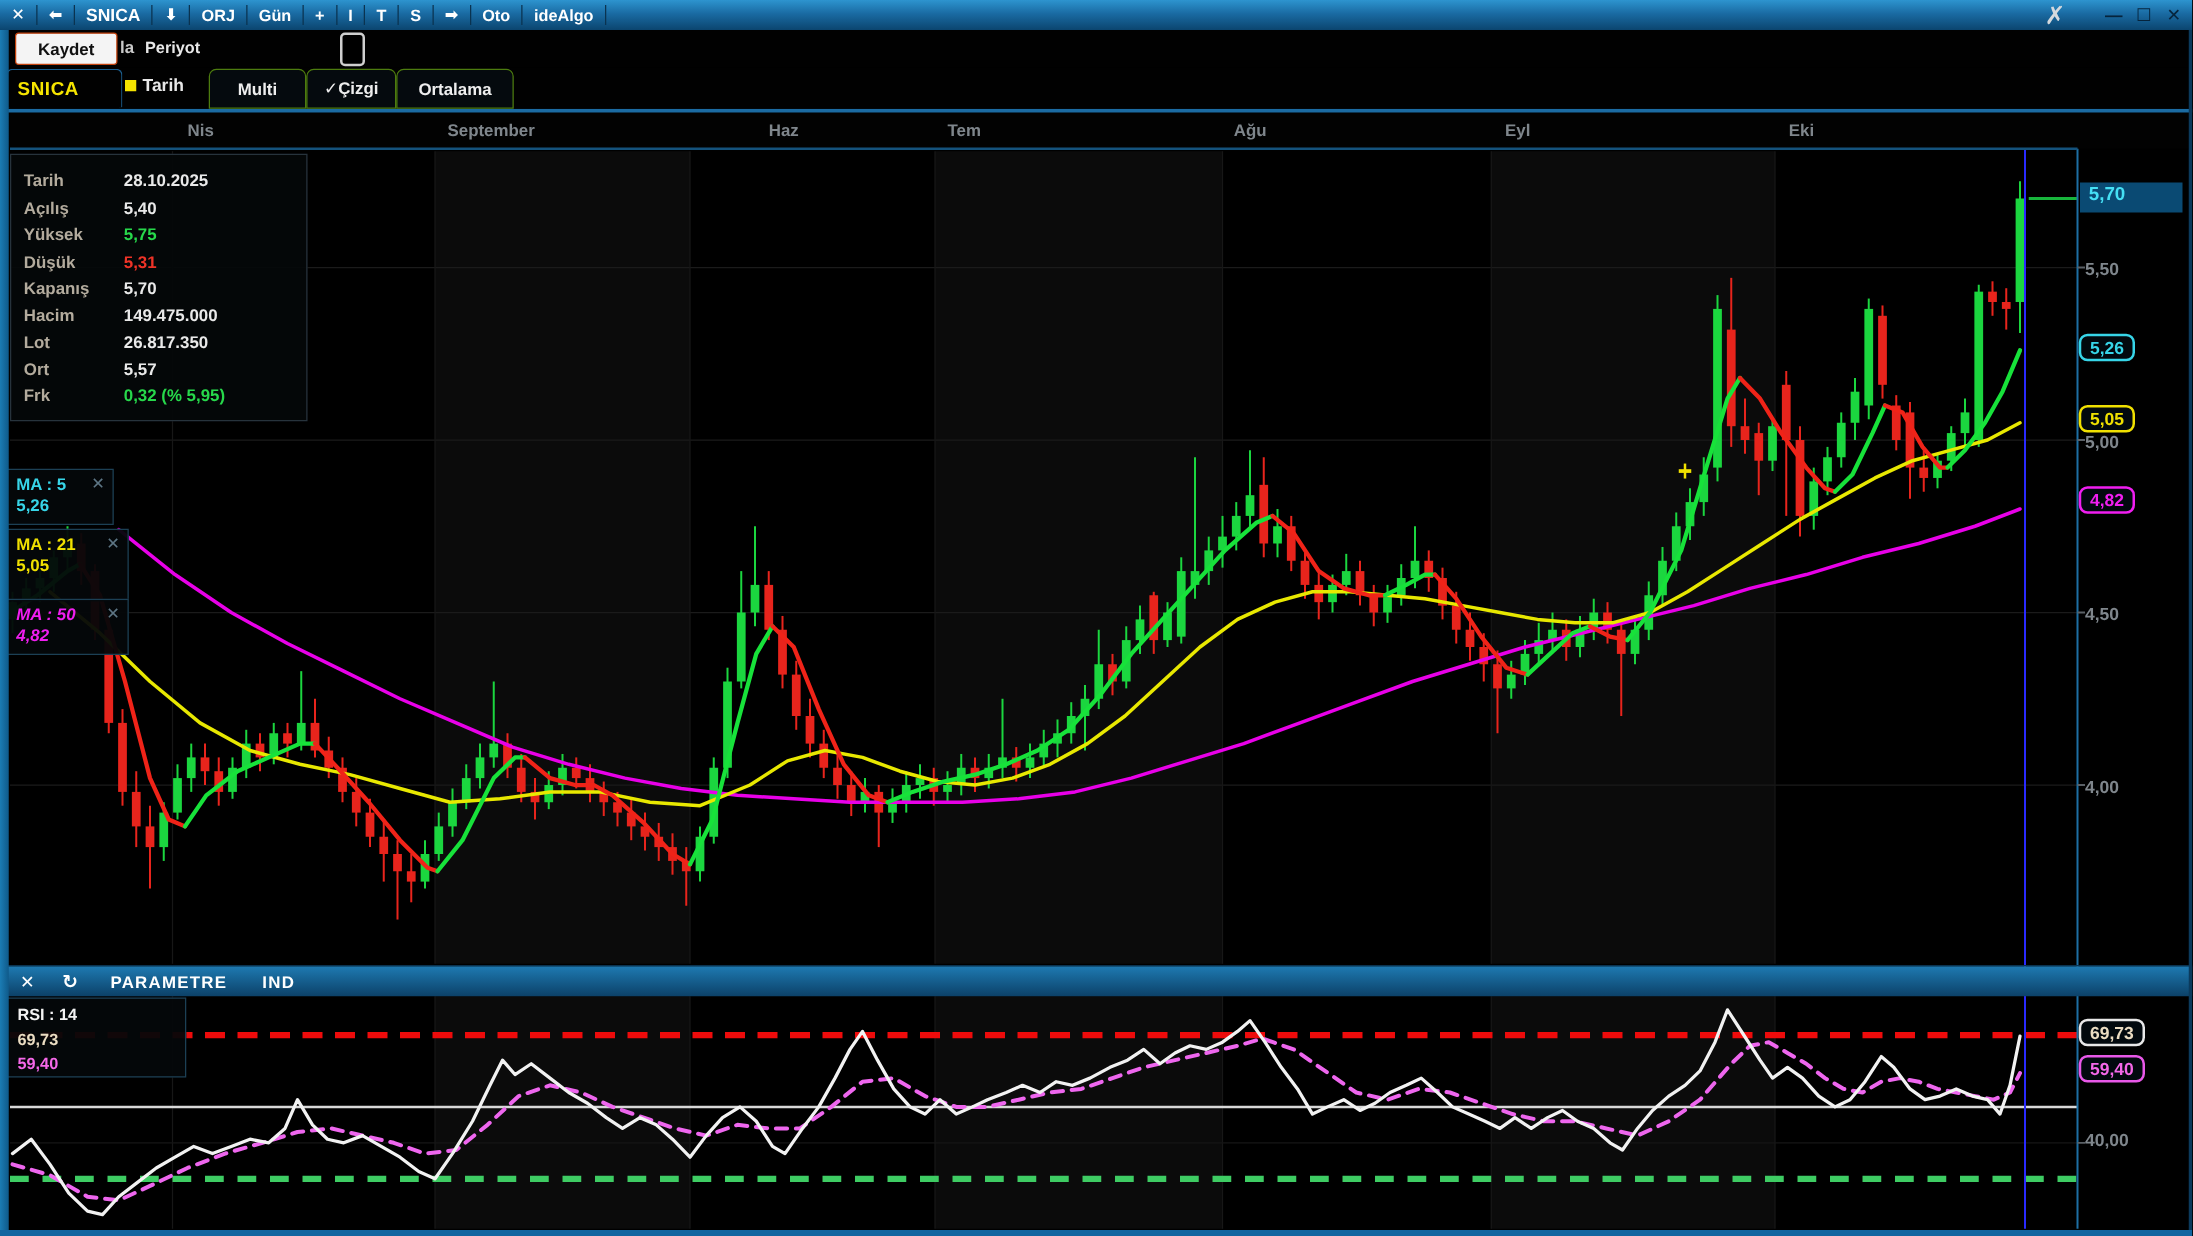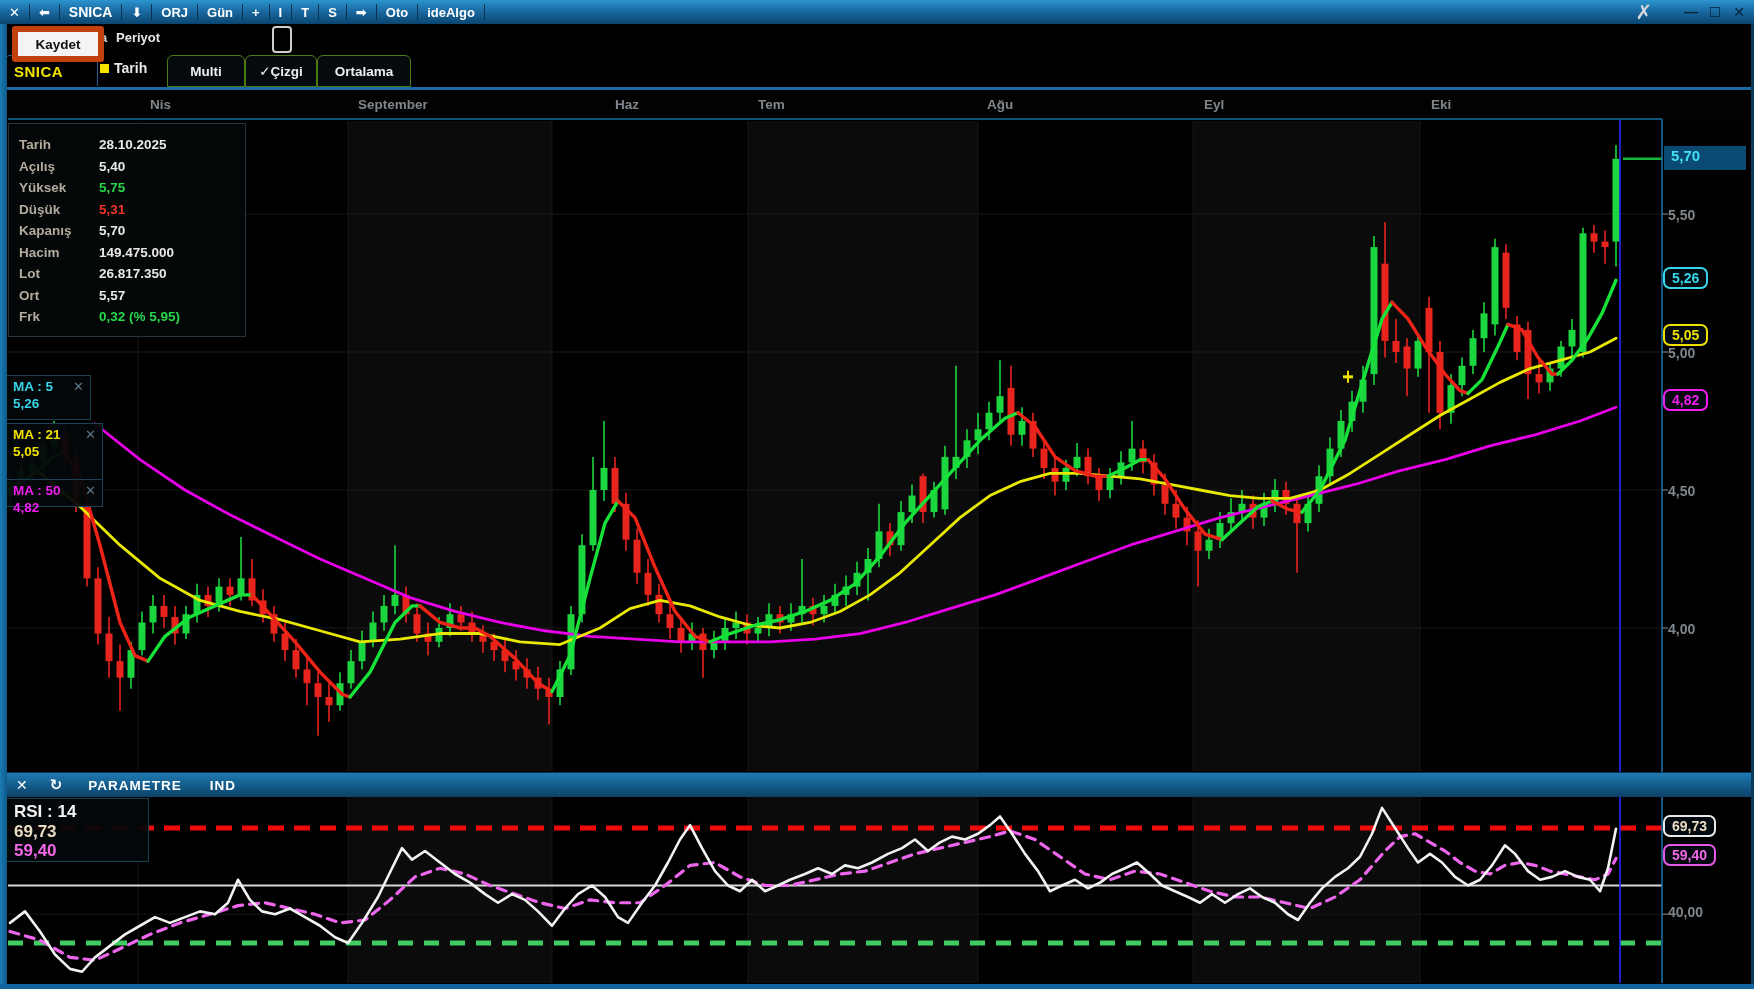--- a/index.html
+++ b/index.html
@@ -9,21 +9,21 @@
   
   #titlebar{left:0;top:0;width:1754px;height:24px;
     background:linear-gradient(#2d94cf,#1a6ba3 45%,#0b456f);display:flex;align-items:center;z-index:30;}
   .tb-item{color:#fff;font-size:13px;font-weight:bold;padding:0 9px;white-space:nowrap;}
   .tb-sep{width:1px;height:16px;background:#0a3350;}
   #cursor-glyph{left:1630px;top:0px;width:28px;height:24px;color:#d4d9dd;font-size:20px;font-weight:bold;z-index:31;text-align:center;}
   #win-controls{left:1682px;top:0;height:24px;display:flex;align-items:center;gap:6px;z-index:31;}
   .win-btn{color:#06243c;font-size:14px;font-weight:bold;width:18px;text-align:center;}
   
   #row2{left:0;top:24px;width:1754px;height:30px;background:#010101;z-index:25;}
-  #tooltip-kaydet{left:12px;top:26px;width:80px;height:24px;background:#f4f4f4;border:6px solid #c2410c;
+  #tooltip-kaydet{left:12px;top:26px;width:80px;height:24px;background:#f4f4f4;border:1px solid #c2410c;
      border-radius:3px;color:#111;font-size:13.5px;font-weight:bold;display:flex;align-items:center;justify-content:center;z-index:28;}
   #hidden-label{left:96px;top:30px;color:#c9c9c9;font-size:13.5px;font-weight:bold;z-index:26;}
   #periyot-label{left:116px;top:30px;color:#e8e8e8;font-size:13px;font-weight:bold;z-index:26;}
   #small-input{left:272px;top:26px;width:16px;height:23px;border:2px solid #cfcfcf;border-radius:4px;background:#000;z-index:26;}
   
   #row3{left:0;top:54px;width:1754px;height:33px;background:#010101;z-index:25;}
   #symbol-tab{left:5px;top:55px;width:83px;height:30px;border:1px solid #1c5f8f;border-bottom:none;
      border-radius:5px 5px 0 0;display:flex;align-items:center;padding-left:8px;z-index:26;}
   #symbol-tab span{color:#f5e400;font-size:15px;font-weight:bold;letter-spacing:.5px;}
   #renk-wrap{left:100px;top:60px;display:flex;align-items:center;gap:5px;z-index:26;}
@@ -51,36 +51,36 @@
   .c-green{color:#27d84b !important;}
   .c-red{color:#ee3327 !important;}
   
   .ma-box{position:absolute;left:5px;background:rgba(4,7,9,.95);border:1px solid #1c4055;z-index:18;
      padding:3px 6px 2px 7px;box-sizing:border-box;margin-top:36px;}
   .ma-title{display:flex;justify-content:space-between;align-items:center;font-size:13.5px;font-weight:bold;}
   .ma-close{color:#5d7584;font-size:13px;font-weight:bold;margin-left:10px;}
   .ma-value{font-size:13.5px;font-weight:bold;line-height:20px;}
   #ma5-box{top:339px;width:86px;height:45px;}
   #ma21-box{top:387px;width:98px;height:58px;}
-  #ma50-box{top:443px;width:98px;height:28px;}
+  #ma50-box{top:443px;width:98px;height:45px;font-style:italic;}
   .c-cyan{color:#37d5e8;} .c-yellow{color:#f0e000;} .c-magenta{color:#f01ef0;}
   
   .ax{position:absolute;z-index:18;font-size:14px;font-weight:bold;}
   .ax-plain{color:#7f868c;}
   .ax-box{border-radius:7px;padding:1px 7px;background:rgba(2,10,16,.9);}
   #ax-cur{left:1664px;top:146px;width:82px;height:24px;background:#0a4a73;color:#45e0f5;
      padding:1px 7px;box-sizing:border-box;font-size:15px;}
   
   #param-bar{left:0;top:772px;width:1754px;height:24px;
      background:linear-gradient(#1e7ab2,#0c4168);display:flex;align-items:center;z-index:25;border-top:1px solid #0a3350;}
   .pb-item{color:#fff;font-weight:bold;white-space:nowrap;}
   
   #rsi-box{left:5px;top:798px;width:144px;height:64px;background:rgba(4,7,9,.95);
      border:1px solid #1c4055;z-index:18;padding:3px 0 0 8px;box-sizing:border-box;}
-  .rsi-row{font-size:17px;font-weight:bold;line-height:19.5px;}
+  .rsi-row{font-size:13px;font-weight:bold;line-height:19.5px;}
   svg{position:absolute;left:0;top:0;z-index:5;}
 </style>
 </head>
 <body>
 
 <div id="app">
 
   <svg id="chart-svg" width="1754" height="989">
       <rect x="348" y="121" width="204" height="650" fill="#0b0b0b"></rect>
       <rect x="348" y="797" width="204" height="186" fill="#0b0b0b"></rect>

